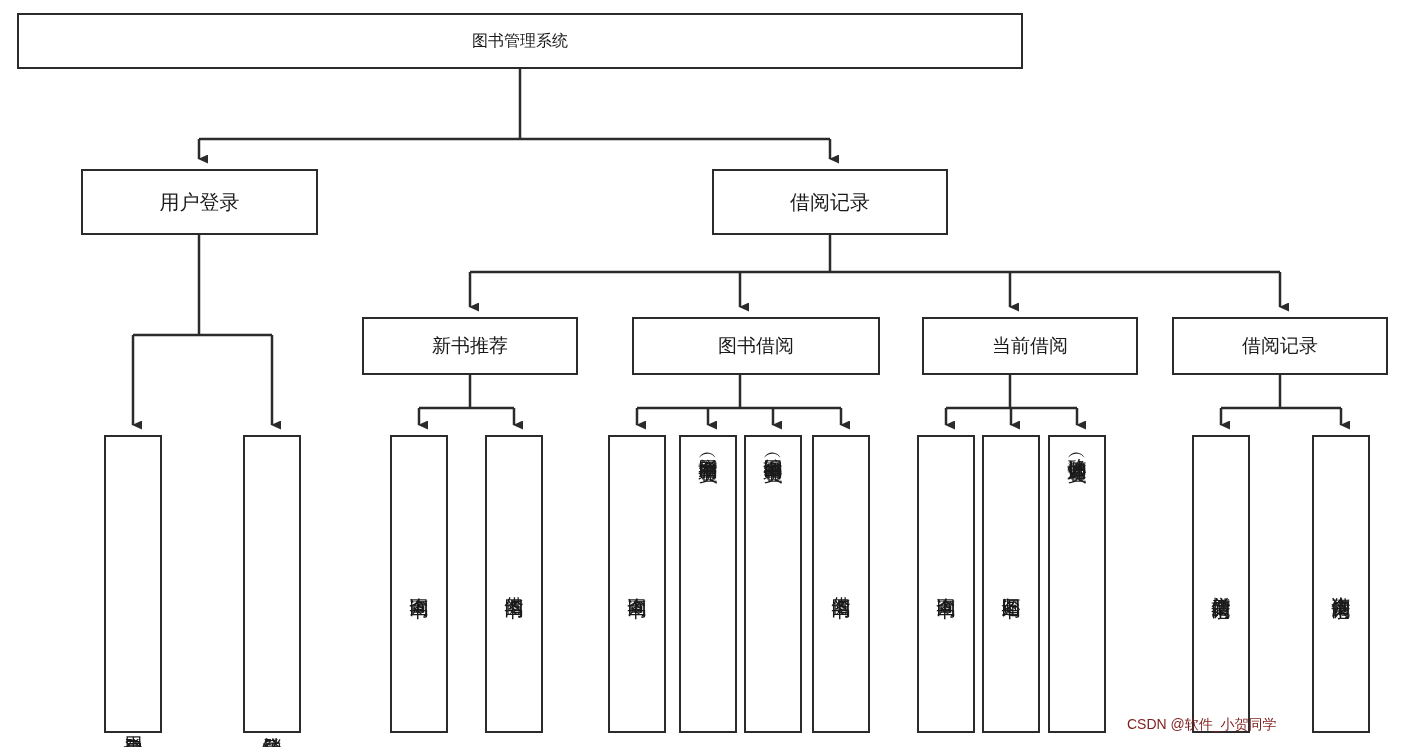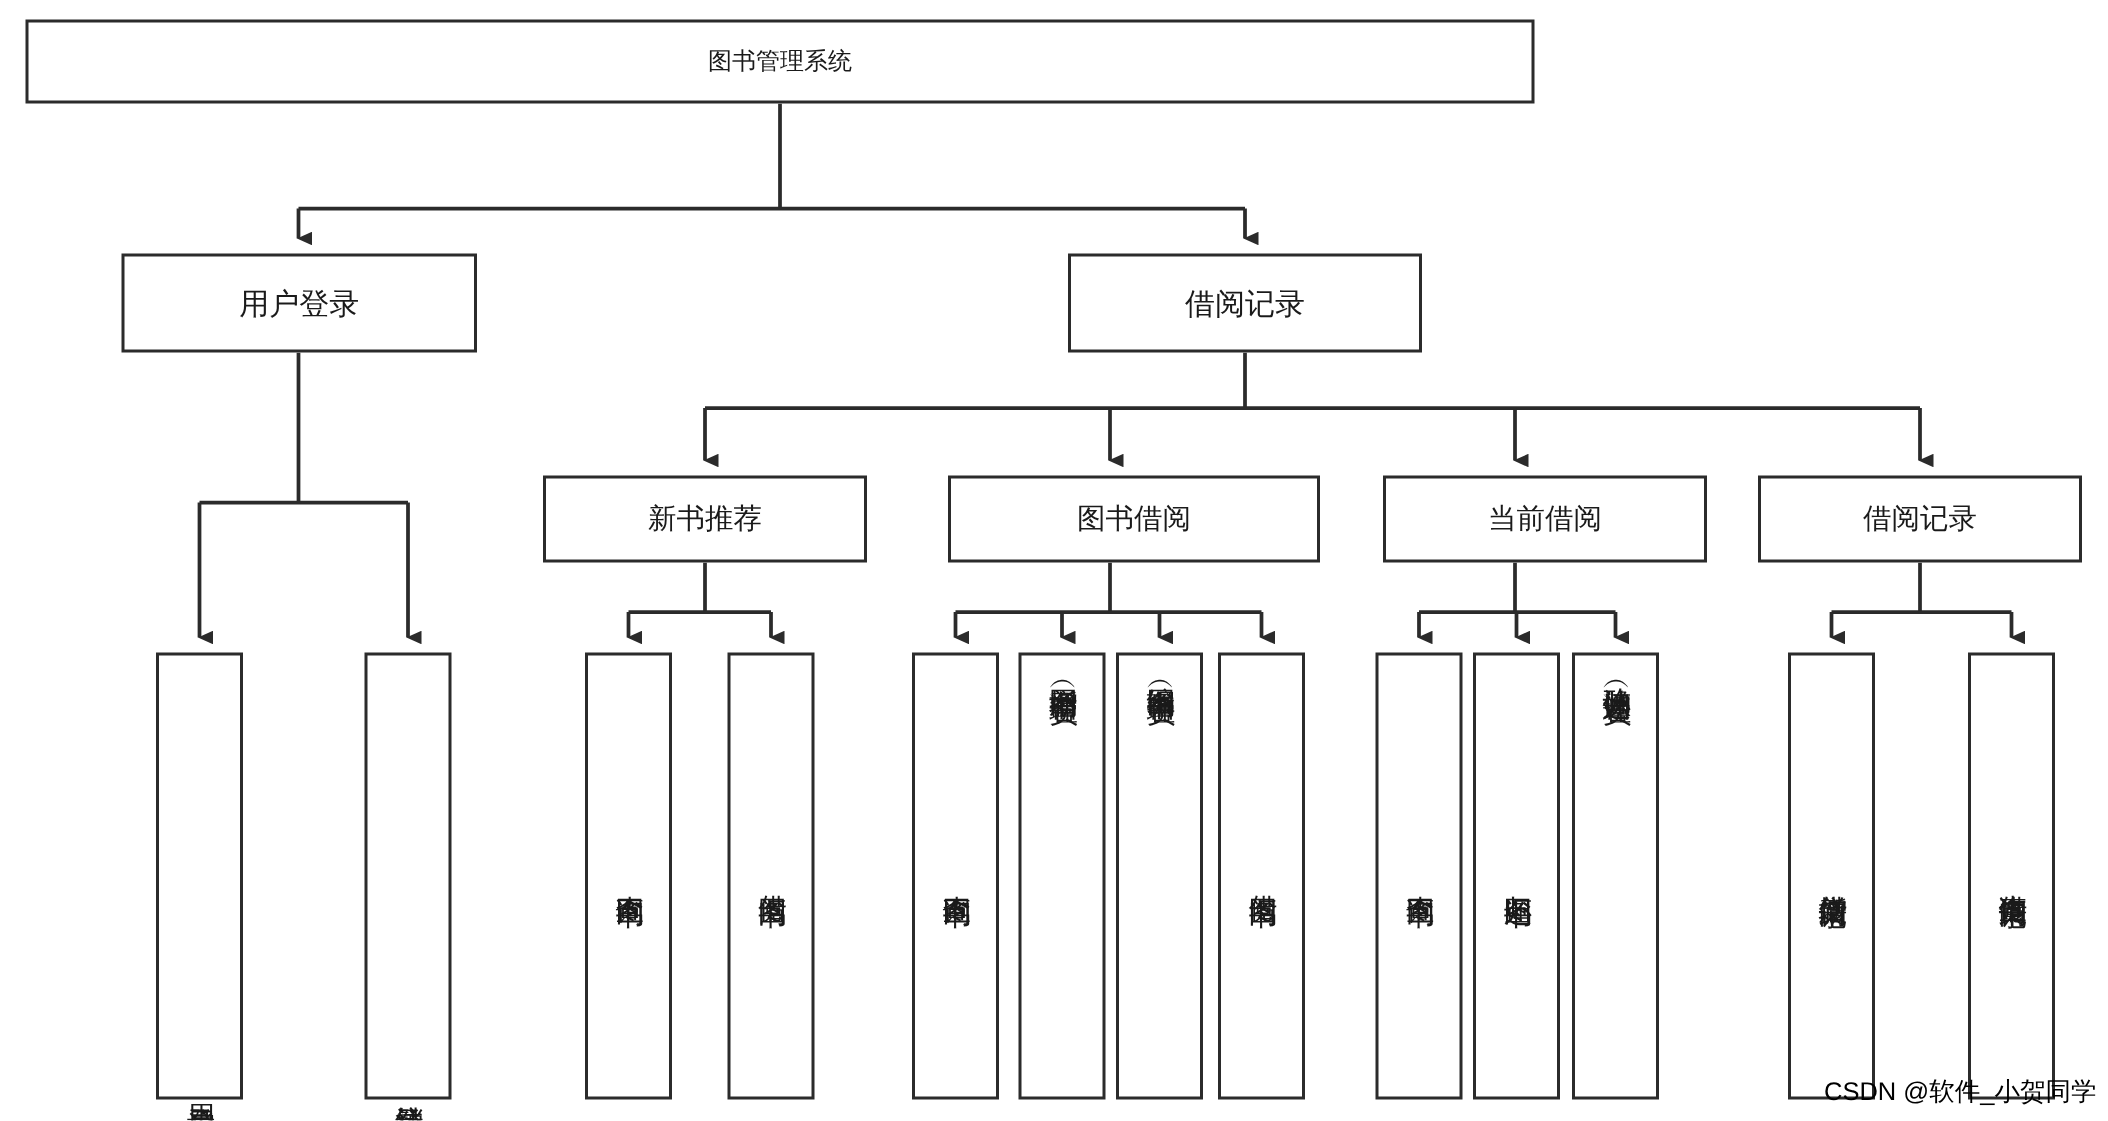--- a/index.html
+++ b/index.html
@@ -61,24 +61,24 @@
     justify-content: center;
   }
   .node.leaf.anchor-top {
     justify-content: flex-start;
   }
   .node-label {
     display: block;
   }
   .watermark {
     position: absolute;
-    left: 1216px;
+    left: 1127px;
     top: 716px;
-    font-size: 17px;
-    color: #000000;
+    font-size: 14px;
+    color: #7f1d1d;
     z-index: 3;
     white-space: nowrap;
     pointer-events: none;
   }
 </style>
 </head>
 <body>
 
 <div id="canvas">
 

